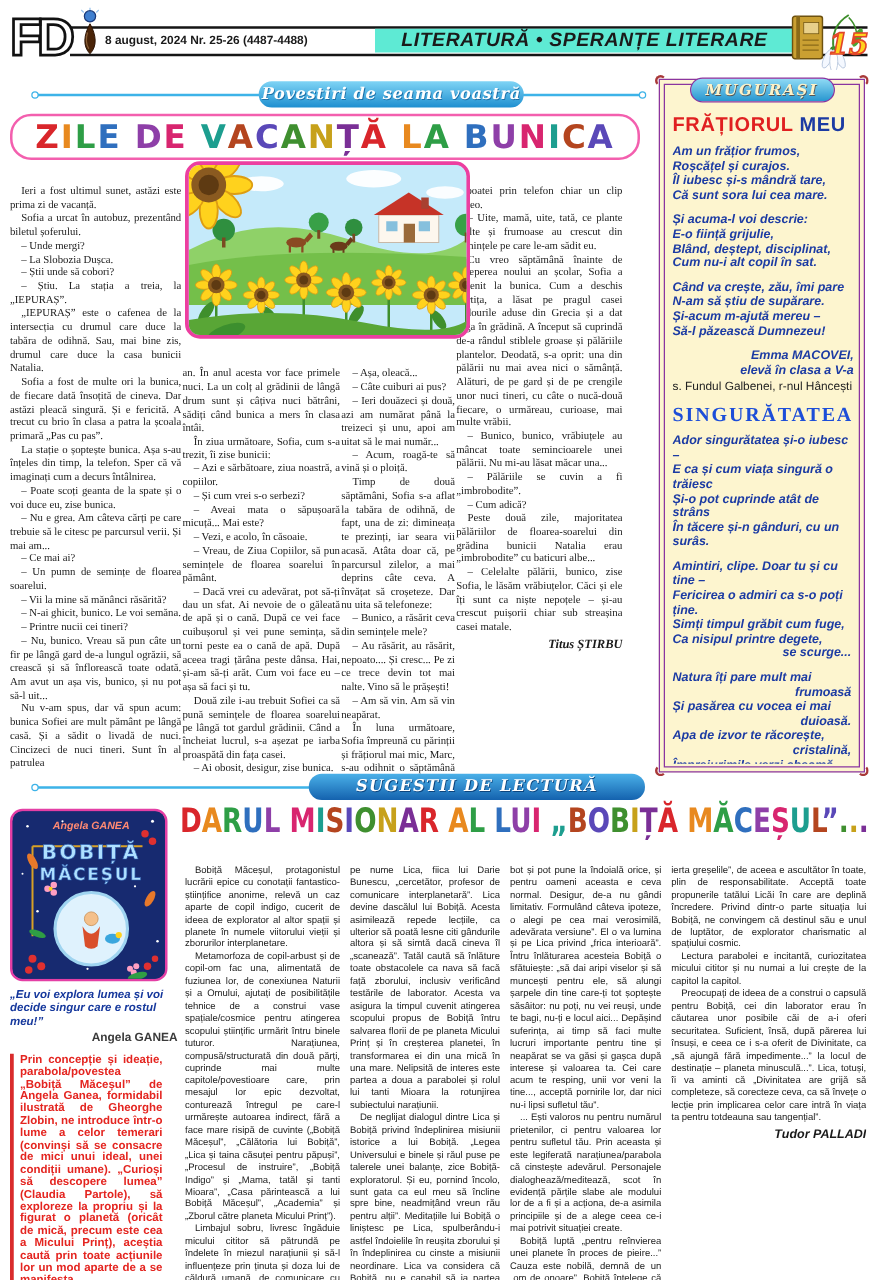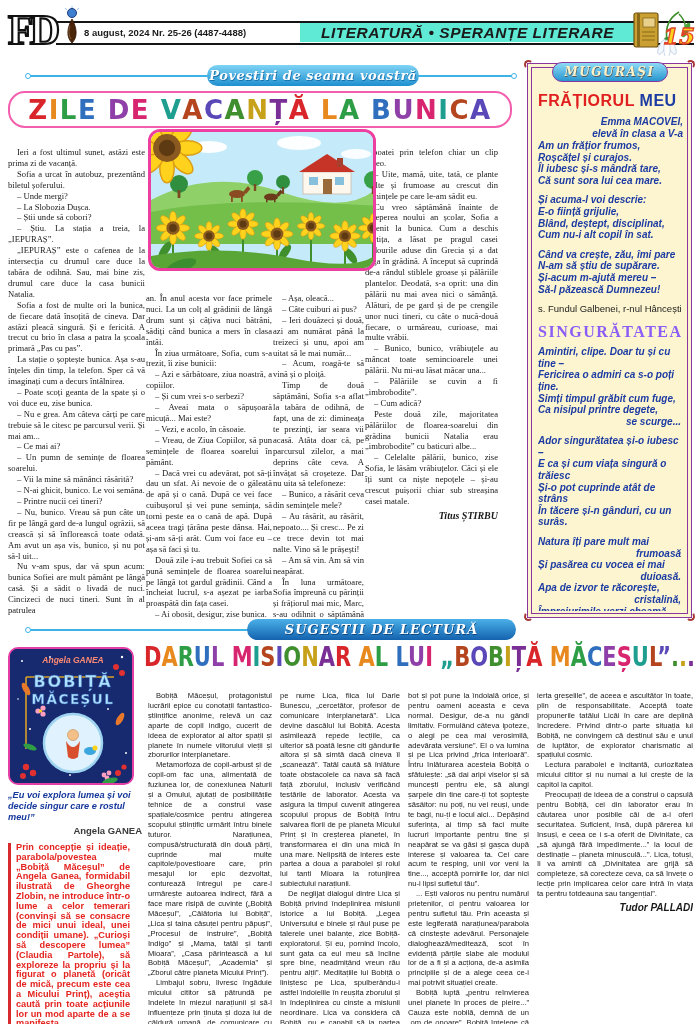--- a/index.html
+++ b/index.html
@@ -3,21 +3,21 @@
 <meta charset="utf-8">
 <style>
   html,body{margin:0;padding:0;}
   body{width:697px;height:1024px;position:relative;background:#fff;font-family:"Liberation Serif",serif;color:#1a1a1a;overflow:hidden;}
   [data-interactable]{box-sizing:border-box;}
 
   
   #header{position:absolute;top:0;left:0;width:697px;height:62px;}
   .rule{position:absolute;left:56px;width:638px;height:2.4px;background:#151515;}
   .rule.r1{top:21px}.rule.r2{top:43px}
-  #fd-logo{position:absolute;left:8px;top:6px;font-family:Liberation Serif, serif;font-weight:800;font-size:42px;letter-spacing:-4px;color:#fff;-webkit-text-stroke:2.2px #111;text-shadow:0 0 1px #111;}
+  #fd-logo{position:absolute;left:8px;top:6px;font-family:Liberation Sans, sans-serif;font-weight:800;font-size:42px;letter-spacing:-4px;color:#fff;-webkit-text-stroke:2.2px #111;text-shadow:0 0 1px #111;}
   #quill{position:absolute;left:62px;top:6px;}
   #issue-date{position:absolute;left:84px;top:27px;font-family:"Liberation Sans",sans-serif;font-weight:bold;font-size:9.5px;}
   #section-title{position:absolute;left:300px;top:23px;width:335px;text-align:center;font-family:"Liberation Sans",sans-serif;font-weight:bold;font-style:italic;font-size:15.5px;letter-spacing:.5px;background:#5eead4;line-height:19px;}
   #book-icon{position:absolute;right:38px;top:12px;}
   #flower-box{position:absolute;right:0;top:8px;width:44px;height:48px;}
   #page-number{position:absolute;right:2px;top:14px;font-family:"DejaVu Serif",serif;font-style:italic;font-weight:bold;font-size:23px;color:#ffd21d;-webkit-text-stroke:1.3px #e2442a;}
 
   
   .hline{position:absolute;height:2px;background:#3db3e8;}
   .ring{position:absolute;width:6px;height:6px;border:1.6px solid #3db3e8;border-radius:50%;background:#fff;}
@@ -39,21 +39,21 @@
   
   #sidebar{position:absolute;left:527px;top:63px;width:165px;height:555px;background:#fdf5cf;border:1.5px solid #8a35a0;}
   #sidebar .inner{position:absolute;inset:3px;border:1.2px solid #8a35a0;pointer-events:none;}
   .curl{position:absolute;width:9px;height:9px;border:2.2px solid #a83838;border-radius:50%;border-right-color:transparent;border-bottom-color:transparent;}
   .curl.tl{left:-4px;top:-4px;}.curl.tr{right:-4px;top:-4px;transform:rotate(90deg);}
   .curl.bl{left:-4px;bottom:-4px;transform:rotate(-90deg);}.curl.br{right:-4px;bottom:-4px;transform:rotate(180deg);}
   #mug-banner{position:absolute;top:-2px;left:50%;transform:translateX(-50%);padding:0 12px;height:20px;background:linear-gradient(#8fdaf5,#2796cf);border:1.5px solid #8a35a0;border-radius:12px;color:#fdf2c8;font-family:"DejaVu Serif",serif;font-style:italic;font-weight:bold;font-size:12px;line-height:19px;letter-spacing:1.5px;text-shadow:.6px .6px 0 #555;white-space:nowrap;}
   #sb-content{position:absolute;left:10px;right:8px;top:24px;bottom:6px;overflow:hidden;}
   .poem-title{font-family:"Liberation Sans",sans-serif;font-weight:bold;font-size:16px;letter-spacing:.5px;margin:4px 0 6px;}
   .poem-title .w1{color:#e02020;}.poem-title .w2{color:#1c3ba3;}
-  .poem-title2{font-family:"Liberation Serif",serif;font-weight:bold;font-size:16px;color:#8b5cf6;letter-spacing:1.5px;margin:9px 0 5px;}
+  .poem-title2{font-family:"Liberation Serif",serif;font-weight:bold;font-size:16px;color:#1d4ed8;letter-spacing:1.5px;margin:9px 0 5px;}
   .stanza{margin-bottom:8px;}
   .pline{font-family:"Liberation Sans",sans-serif;font-weight:bold;font-style:italic;font-size:10px;line-height:11.6px;color:#1c3ba3;}
   .pline.r{text-align:right;padding-right:2px;}
   .sigline{text-align:right;font-family:"Liberation Sans",sans-serif;font-weight:bold;font-style:italic;font-size:10px;line-height:12px;color:#1c3ba3;}
   .locline{font-family:"Liberation Sans",sans-serif;font-size:9.5px;color:#222;margin-top:1px;}
 
   
   #title2{position:absolute;top:646px;left:142px;width:555px;height:34px;text-align:center;font-family:"DejaVu Sans",sans-serif;font-weight:800;font-size:21px;white-space:pre;transform:scaleY(1.28);transform-origin:50% 50%;}
   #book{position:absolute;left:8px;top:647px;width:134px;}
   #cover{width:126px;height:138px;border:2.5px solid #e43fa5;border-radius:10px;overflow:hidden;background:#172a70;}
@@ -257,58 +257,58 @@
   <div class="curl tr" data-interactable="false"></div>
   <div class="curl bl" data-interactable="false"></div>
   <div class="curl br" data-interactable="false"></div>
   <div id="mug-banner" data-interactable="false">MUGURAȘI</div>
   <div id="sb-content" data-interactable="false">
     <div class="poem-title" data-interactable="false">
       <span class="w1" data-interactable="false">FRĂȚIORUL</span>
       <span class="w2" data-interactable="false">MEU</span>
     </div>
     <div data-interactable="false">
-        <div class="sigline" data-interactable="false">Emma MACOVEI,</div>
-        <div class="sigline" data-interactable="false">elevă în clasa a V-a</div>
-      </div>
-    <div data-interactable="false">
         <div class="stanza" data-interactable="false">
           <div class="pline" data-interactable="false">Am un frățior frumos,</div>
           <div class="pline" data-interactable="false">Roșcățel și curajos.</div>
           <div class="pline" data-interactable="false">Îl iubesc și-s mândră tare,</div>
           <div class="pline" data-interactable="false">Că sunt sora lui cea mare.</div>
         </div>
         <div class="stanza" data-interactable="false">
           <div class="pline" data-interactable="false">Și acuma-l voi descrie:</div>
           <div class="pline" data-interactable="false">E-o ființă grijulie,</div>
           <div class="pline" data-interactable="false">Blând, deștept, disciplinat,</div>
           <div class="pline" data-interactable="false">Cum nu-i alt copil în sat.</div>
         </div>
         <div class="stanza" data-interactable="false">
           <div class="pline" data-interactable="false">Când va crește, zău, îmi pare</div>
           <div class="pline" data-interactable="false">N-am să știu de supărare.</div>
           <div class="pline" data-interactable="false">Și-acum m-ajută mereu –</div>
           <div class="pline" data-interactable="false">Să-l păzească Dumnezeu!</div>
         </div>
       </div>
+    <div data-interactable="false">
+        <div class="sigline" data-interactable="false">Emma MACOVEI,</div>
+        <div class="sigline" data-interactable="false">elevă în clasa a V-a</div>
+      </div>
     <div class="locline" data-interactable="false">s. Fundul Galbenei, r-nul Hâncești</div>
     <div class="poem-title2" data-interactable="false">SINGURĂTATEA</div>
     <div data-interactable="false">
+        <div class="stanza" data-interactable="false">
+          <div class="pline" data-interactable="false">Ador singurătatea și-o iubesc –</div>
+          <div class="pline" data-interactable="false">E ca și cum viața singură o trăiesc</div>
+          <div class="pline" data-interactable="false">Și-o pot cuprinde atât de strâns</div>
+          <div class="pline" data-interactable="false">În tăcere și-n gânduri, cu un surâs.</div>
+        </div>
         <div class="stanza" data-interactable="false">
           <div class="pline" data-interactable="false">Amintiri, clipe. Doar tu și cu tine –</div>
           <div class="pline" data-interactable="false">Fericirea o admiri ca s-o poți ține.</div>
           <div class="pline" data-interactable="false">Simți timpul grăbit cum fuge,</div>
           <div class="pline" data-interactable="false">Ca nisipul printre degete,</div>
           <div class="pline r" data-interactable="false">se scurge...</div>
-        </div>
-        <div class="stanza" data-interactable="false">
-          <div class="pline" data-interactable="false">Ador singurătatea și-o iubesc –</div>
-          <div class="pline" data-interactable="false">E ca și cum viața singură o trăiesc</div>
-          <div class="pline" data-interactable="false">Și-o pot cuprinde atât de strâns</div>
-          <div class="pline" data-interactable="false">În tăcere și-n gânduri, cu un surâs.</div>
         </div>
         <div class="stanza" data-interactable="false">
           <div class="pline" data-interactable="false">Natura îți pare mult mai</div>
           <div class="pline r" data-interactable="false">frumoasă</div>
           <div class="pline" data-interactable="false">Și pasărea cu vocea ei mai</div>
           <div class="pline r" data-interactable="false">duioasă.</div>
           <div class="pline" data-interactable="false">Apa de izvor te răcorește,</div>
           <div class="pline r" data-interactable="false">cristalină,</div>
           <div class="pline" data-interactable="false">Împrejurimile verzi cheamă</div>
         </div>

